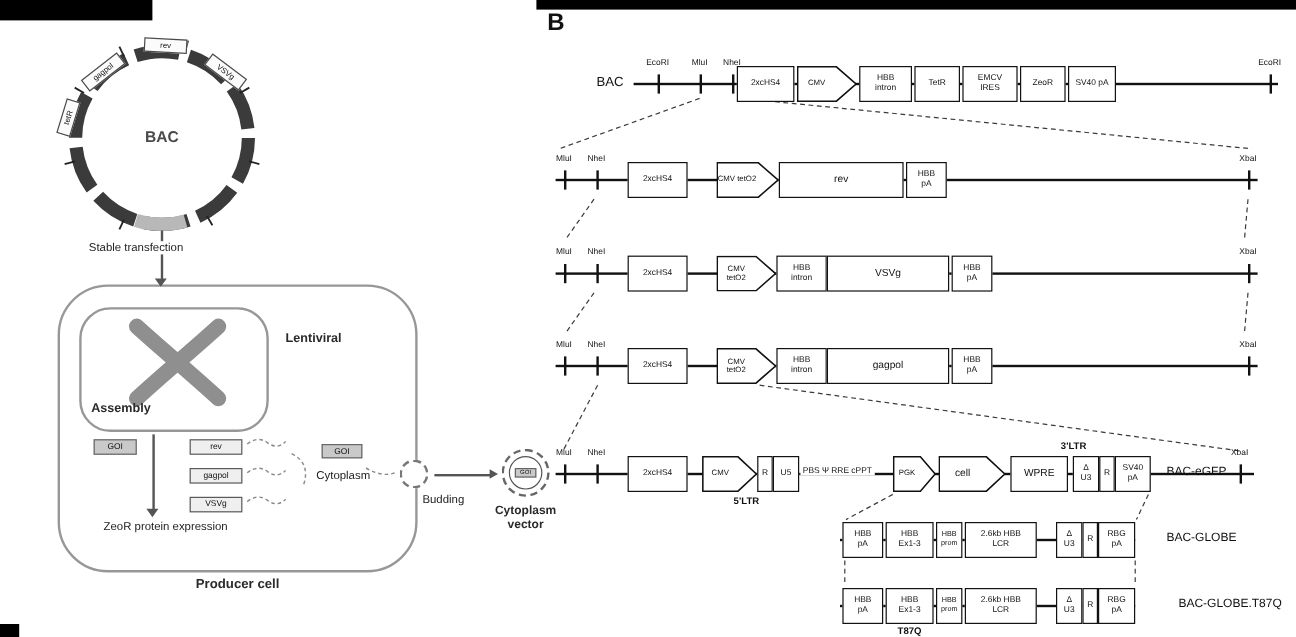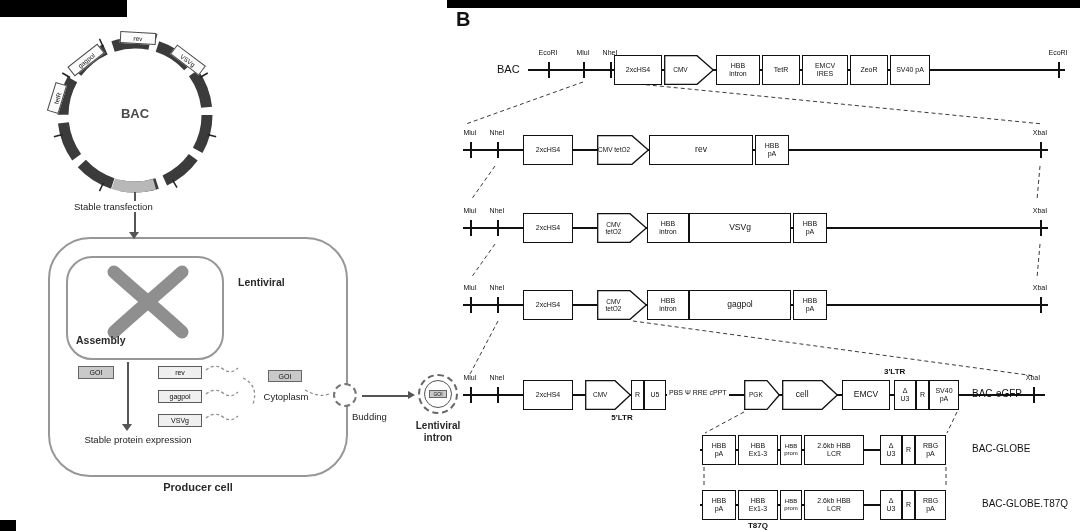--- a/index.html
+++ b/index.html
@@ -112,34 +112,34 @@
       </g>
     </svg>
     <div class="lbl bold" style="left:238px;top:276px;font-size:10.5px;color:#2a2a2a">Lentiviral</div>
 
     <div class="vline" style="left:127px;top:362px;height:64px"></div>
     <div class="ah-down" style="left:122px;top:424px"></div>
     <div class="gbox" style="left:78px;top:366px;width:36px;height:13px">GOI</div>
     <div class="pbox" style="left:158px;top:366px;width:44px;height:13px">rev</div>
     <div class="pbox" style="left:158px;top:390px;width:44px;height:13px">gagpol</div>
     <div class="pbox" style="left:158px;top:414px;width:44px;height:13px">VSVg</div>
-    <div class="lbl" style="left:52px;top:434px;width:172px;font-size:9.5px;text-align:center;color:#222">Stable protein expression</div>
+    <div class="lbl" style="left:52px;top:434px;width:172px;font-size:9.5px;text-align:center;color:#222">ZeoR protein expression</div>
 
     <div class="gbox" style="left:268px;top:370px;width:34px;height:12px">GOI</div>
     <div class="lbl" style="left:250px;top:391px;width:72px;font-size:9.5px;text-align:center;color:#222">Cytoplasm</div>
     <div style="position:absolute;left:333px;top:383px;width:24px;height:24px;border:2px dashed #777;border-radius:50%;background:#fff;z-index:2"></div>
     <div class="lbl" style="left:352px;top:411px;width:56px;font-size:9.5px;color:#222">Budding</div>
 
     <div class="hline" style="left:362px;top:395px;width:48px"></div>
     <div class="ah-right" style="left:408px;top:391px"></div>
 
     <div style="position:absolute;left:418px;top:374px;width:40px;height:40px;border:2px dashed #666;border-radius:50%;z-index:1"></div>
     <div style="position:absolute;left:424px;top:380px;width:28px;height:28px;border:1.5px solid #555;border-radius:50%;z-index:1"></div>
     <div class="gbox" style="left:429px;top:390px;width:18px;height:8px;font-size:5px">GOI</div>
-    <div class="lbl bold wrap" style="left:406px;top:420px;width:64px;font-size:10px;line-height:1.2;color:#2a2a2a">Lentiviral intron</div>
+    <div class="lbl bold wrap" style="left:406px;top:420px;width:64px;font-size:10px;line-height:1.2;color:#2a2a2a">Cytoplasm vector</div>
   </section>
 
   <section>
     <div class="lbl bold" style="left:456px;top:8px;font-size:20px">B</div>
 
     <div class="lbl" style="left:497px;top:63px;font-size:11px">BAC</div>
     <div class="cline" style="left:528px;top:69px;width:537px"></div>
     <div class="tick" style="left:548px;top:62px;height:16px"></div>
     <div class="site" style="left:548px;top:49px">EcoRI</div>
     <div class="tick" style="left:583px;top:62px;height:16px"></div>
@@ -237,21 +237,21 @@
           <polygon points="0.7,0.7 23,0.7 35.3,15 23,29.3 0.7,29.3"></polygon>
         </svg>
       <span>PGK</span>
     </div>
     <div class="parrow big" style="left:782px;top:380px;width:56px;height:30px">
       <svg viewBox="0 0 56 30" preserveAspectRatio="none">
           <polygon points="0.7,0.7 40,0.7 55.3,15 40,29.3 0.7,29.3"></polygon>
         </svg>
       <span>cell</span>
     </div>
-    <div class="bbox big nopad" style="left:842px;top:380px;width:48px;height:30px">EMCV</div>
+    <div class="bbox big nopad" style="left:842px;top:380px;width:48px;height:30px">WPRE</div>
     <div class="lbl bold" style="left:884px;top:367px;width:50px;font-size:8px;text-align:left">3'LTR</div>
     <div class="bbox nopad" style="left:894px;top:380px;width:22px;height:30px">
       <span>Δ</span>
       <span>U3</span>
     </div>
     <div class="bbox nopad" style="left:916px;top:380px;width:13px;height:30px">R</div>
     <div class="bbox" style="left:929px;top:380px;width:30px;height:30px">SV40 pA</div>
     <div class="lbl" style="left:972px;top:388px;font-size:10px">BAC-eGFP</div>
 
     <div class="cline" style="left:700px;top:449px;width:246px"></div>

